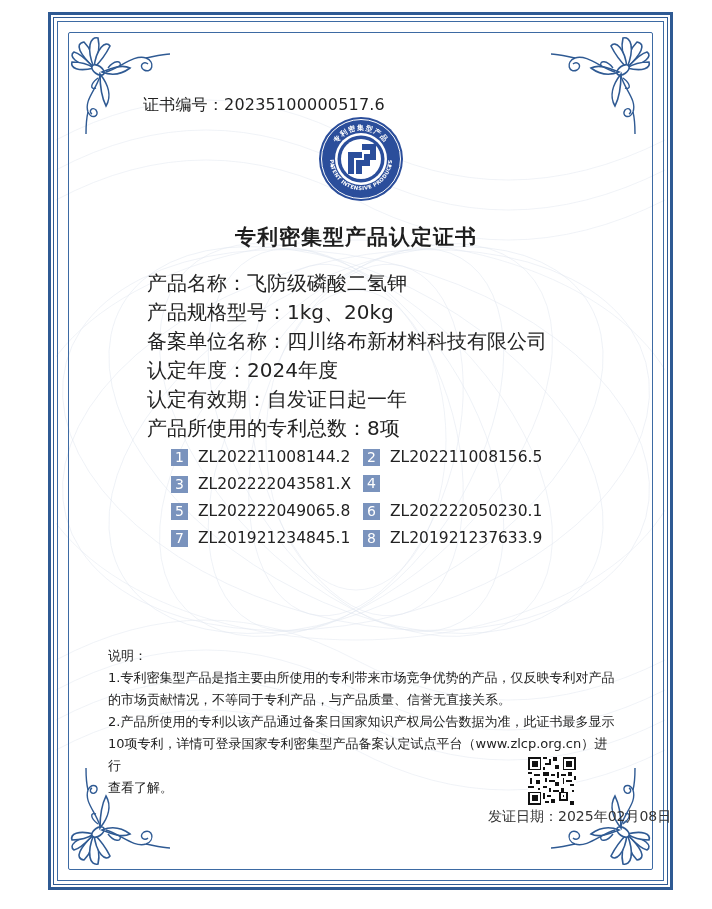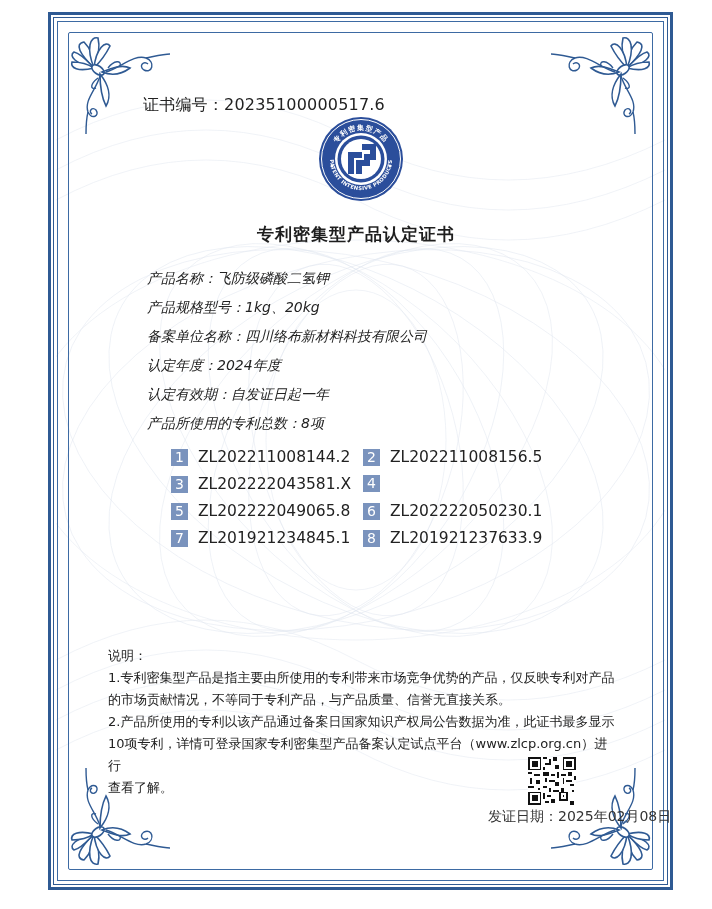--- a/index.html
+++ b/index.html
@@ -38,24 +38,24 @@
 
   .cert-no {
     position:absolute; left:143px; top:60px; font-size:16px; color:#222;
     letter-spacing:0.2px;
     margin-top:35px;
   }
   .seal { position:absolute; left:318px; top:116px; width:86px; height:86px; }
   .title {
     position:absolute; left:0; width:712px; top:223px; text-align:center;
     font-family:"DejaVu Serif","Liberation Serif",serif;
-    font-weight:bold; font-size:17px; color:#1e1e1e; letter-spacing:1px;
+    font-weight:bold; font-size:21px; color:#1e1e1e; letter-spacing:1px;
   }
   .field {
-    position:absolute; left:147px; font-size:14px; color:#222;font-style:italic;
+    position:absolute; left:147px; font-size:20px; color:#222;
   }
   .patents {
     position:absolute; left:171px; top:448px; width:400px;
   }
   .patent {
     position:absolute; font-size:15.5px; color:#222; white-space:nowrap;
     display:flex; align-items:center;
   }
   .badge {
     display:inline-block; width:17px; height:17px; background:#7a93bd;

